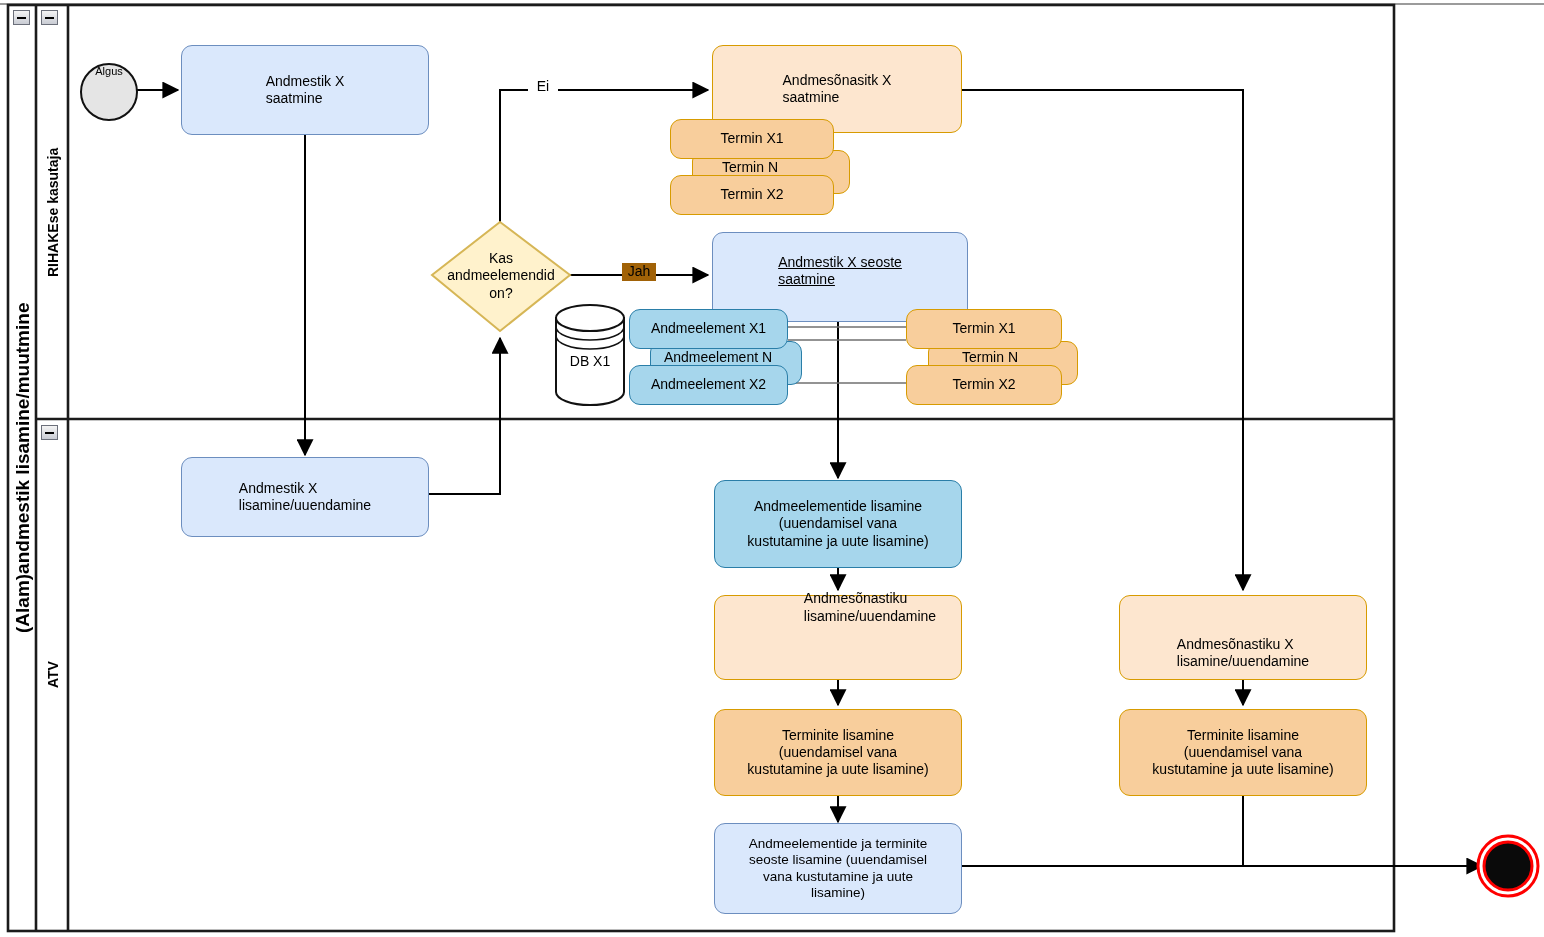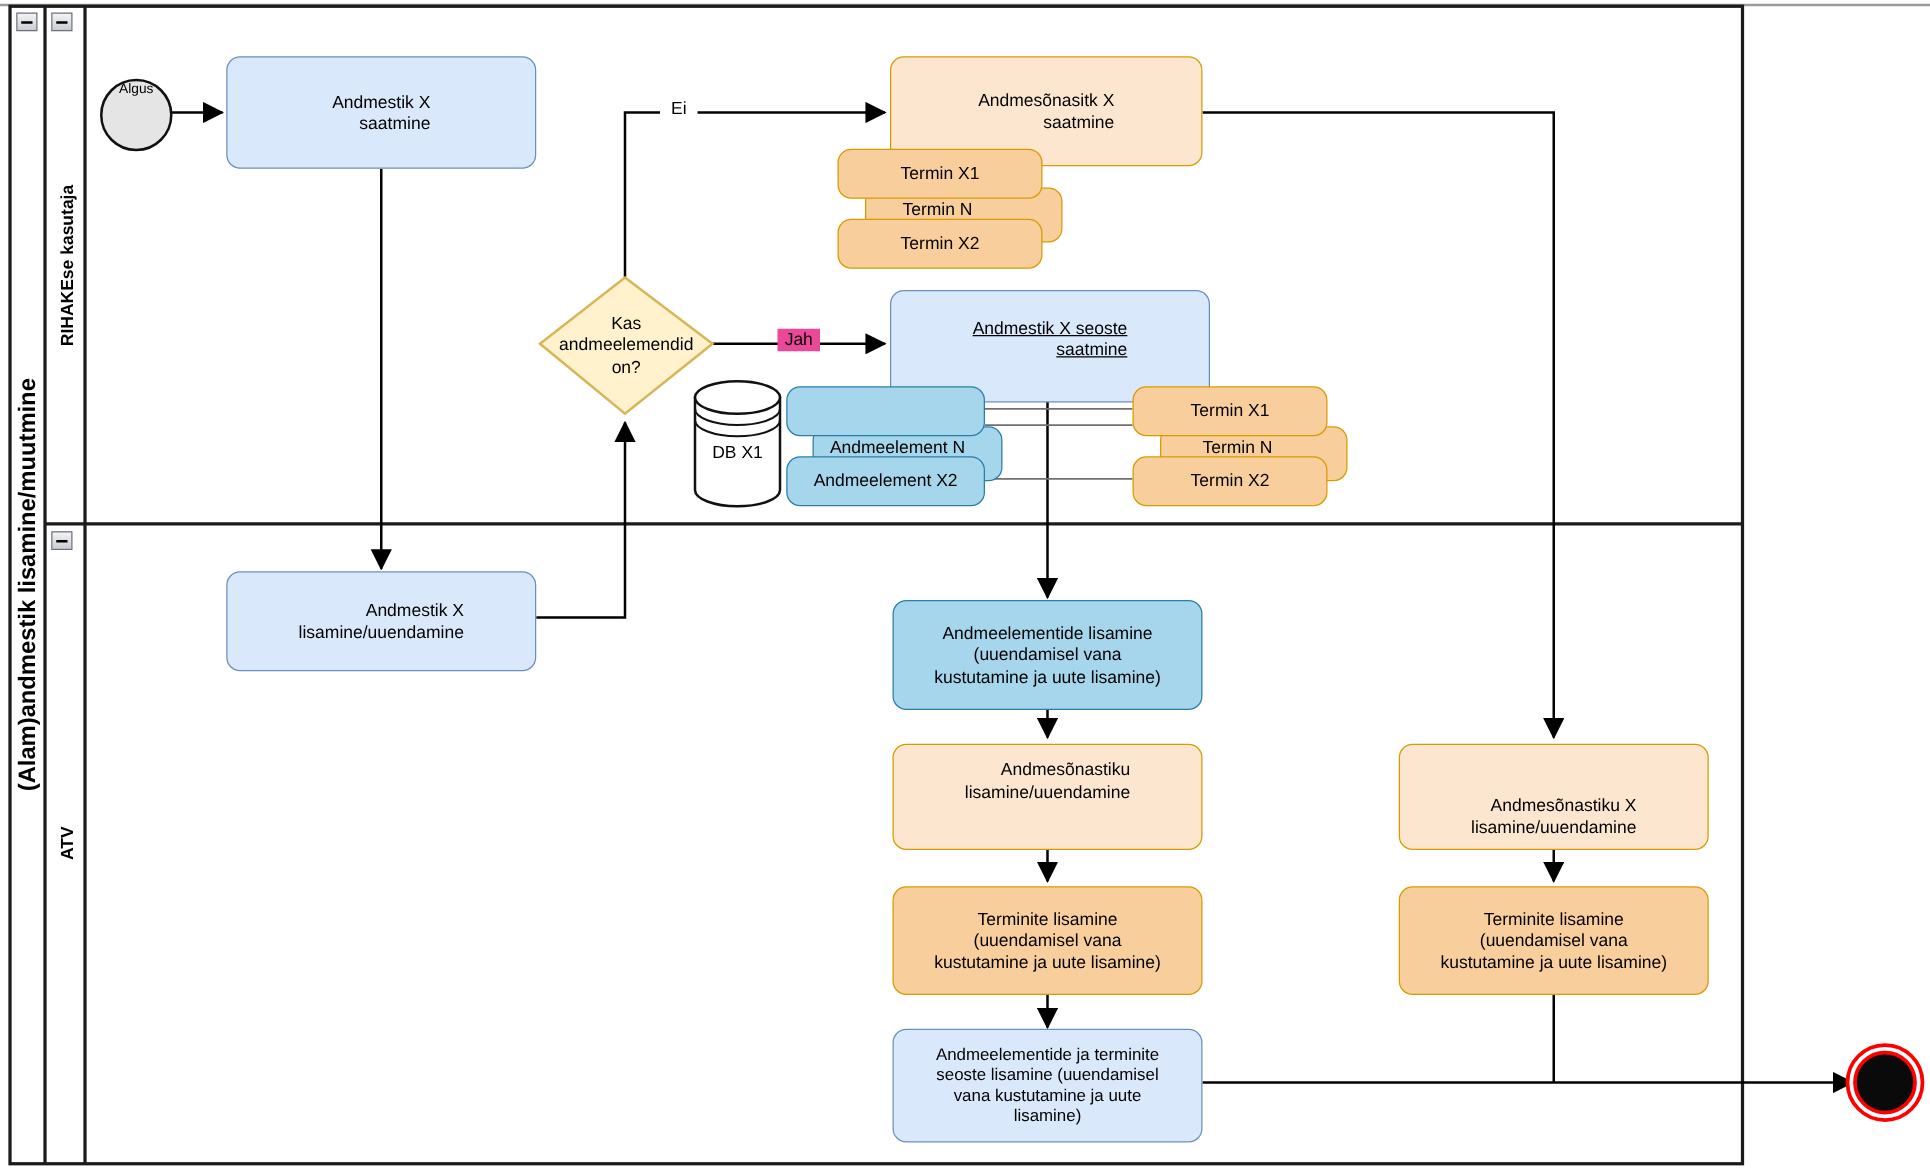--- a/index.html
+++ b/index.html
@@ -2,21 +2,21 @@
 <html><head>
 <meta charset="utf-8">
 <style>
   html,body{margin:0;padding:0;background:#ffffff;}
   body{font-family:"Liberation Sans",sans-serif;}
   #stage{position:relative;width:1544px;height:937px;background:#ffffff;overflow:hidden;}
   svg#canvas{position:absolute;left:0;top:0;width:1544px;height:937px;}
 
   
   .lbl{position:absolute;display:flex;align-items:center;justify-content:center;
-       text-align:right;color:#000;line-height:1.22;pointer-events:none;
+       text-align:left;color:#000;line-height:1.22;pointer-events:none;
        font-family:"Liberation Sans",sans-serif;}
   .n{position:absolute;box-sizing:border-box;}
 
   
   .pool-title{position:absolute;writing-mode:vertical-rl;transform:rotate(180deg);
       display:flex;align-items:center;justify-content:center;font-weight:bold;
       font-size:19px;color:#000;}
   .lane-title{position:absolute;writing-mode:vertical-rl;transform:rotate(180deg);
       display:flex;align-items:center;justify-content:center;font-weight:bold;
       font-size:14px;color:#000;}
@@ -121,21 +121,21 @@
     <span>Algus</span>
   </div>
 
   <div class="lbl" style="left:430px;top:243px;width:142px;height:66px;flex-direction:column;font-size:14px;">
     <span>Kas</span>
     <span style="white-space:nowrap;">andmeelemendid</span>
     <span>on?</span>
   </div>
 
   <div class="lbl" style="left:528px;top:78px;width:30px;height:18px;font-size:14px;background:#fff;">Ei</div>
-  <div class="lbl" style="left:622px;top:263px;width:34px;height:18px;font-size:14px;background:#ec4899;">Jah</div>
+  <div class="lbl" style="left:622px;top:263px;width:34px;height:18px;font-size:14px;background:#a16207;">Jah</div>
 
   <div class="n task blue-l" style="left:181px;top:45px;width:248px;height:90px;"></div>
   <div class="lbl" style="left:181px;top:45px;width:248px;height:90px;flex-direction:column;font-size:14px;">
     <span style="white-space:pre-line;">Andmestik X
 saatmine</span>
   </div>
 
   <div class="n task org-l" style="left:712px;top:45px;width:250px;height:88px;"></div>
   <div class="lbl" style="left:712px;top:45px;width:250px;height:88px;font-size:14px;">
     <span style="white-space:pre-line;">Andmesõnasitk X
@@ -166,20 +166,23 @@
   <div class="lbl" style="left:556px;top:352px;width:68px;height:20px;font-size:14px;">
     <span>DB X1</span>
   </div>
 
   <div class="n task blue-d" style="left:650px;top:341px;width:152px;height:44px;"></div>
   <div class="lbl" style="left:628px;top:348px;width:180px;height:20px;font-size:14px;">
     <span>Andmeelement N</span>
   </div>
 
   <div class="n task blue-d" style="left:629px;top:309px;width:159px;height:40px;"></div>
+  <div class="lbl" style="left:629px;top:309px;width:159px;height:40px;font-size:14px;">
+    <span>Andmeelement X1</span>
+  </div>
 
   <div class="n task blue-d" style="left:629px;top:365px;width:159px;height:40px;"></div>
   <div class="lbl" style="left:629px;top:365px;width:159px;height:40px;font-size:14px;border-radius:10px;">
     <span>Andmeelement X2</span>
   </div>
 
   <div class="n task org-d" style="left:928px;top:341px;width:150px;height:44px;"></div>
   <div class="lbl" style="left:906px;top:348px;width:168px;height:20px;font-size:14px;">
     <span>Termin N</span>
   </div>
@@ -201,21 +204,21 @@
   </div>
 
   <div class="n task blue-d" style="left:714px;top:480px;width:248px;height:88px;"></div>
   <div class="lbl" style="left:714px;top:480px;width:248px;height:88px;flex-direction:column;font-size:14px;">
     <span>Andmeelementide lisamine</span>
     <span>(uuendamisel vana</span>
     <span>kustutamine ja uute lisamine)</span>
   </div>
 
   <div class="n task org-l" style="left:714px;top:595px;width:248px;height:85px;"></div>
-  <div class="lbl" style="left:714px;top:582px;width:248px;height:85px;font-size:14px;">
+  <div class="lbl" style="left:714px;top:565px;width:248px;height:85px;font-size:14px;padding-left:32px;">
     <span style="white-space:pre-line;">Andmesõnastiku
 lisamine/uuendamine</span>
   </div>
 
   <div class="n task org-d" style="left:714px;top:709px;width:248px;height:87px;"></div>
   <div class="lbl" style="left:714px;top:709px;width:248px;height:87px;flex-direction:column;font-size:14px;">
     <span>Terminite lisamine</span>
     <span>(uuendamisel vana</span>
     <span>kustutamine ja uute lisamine)</span>
   </div>

